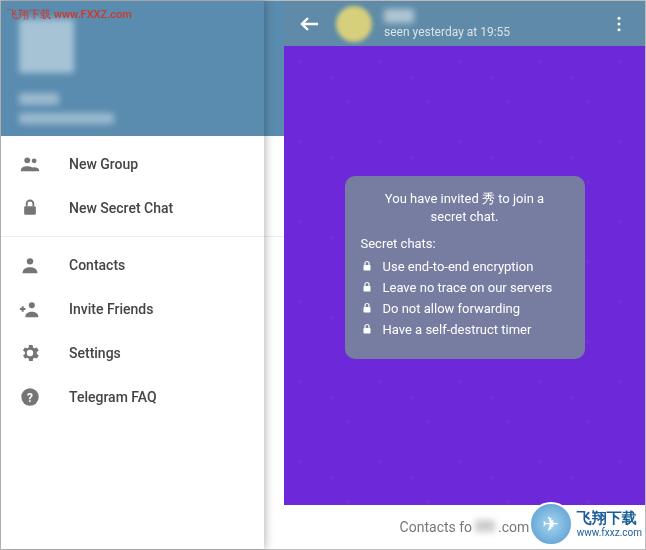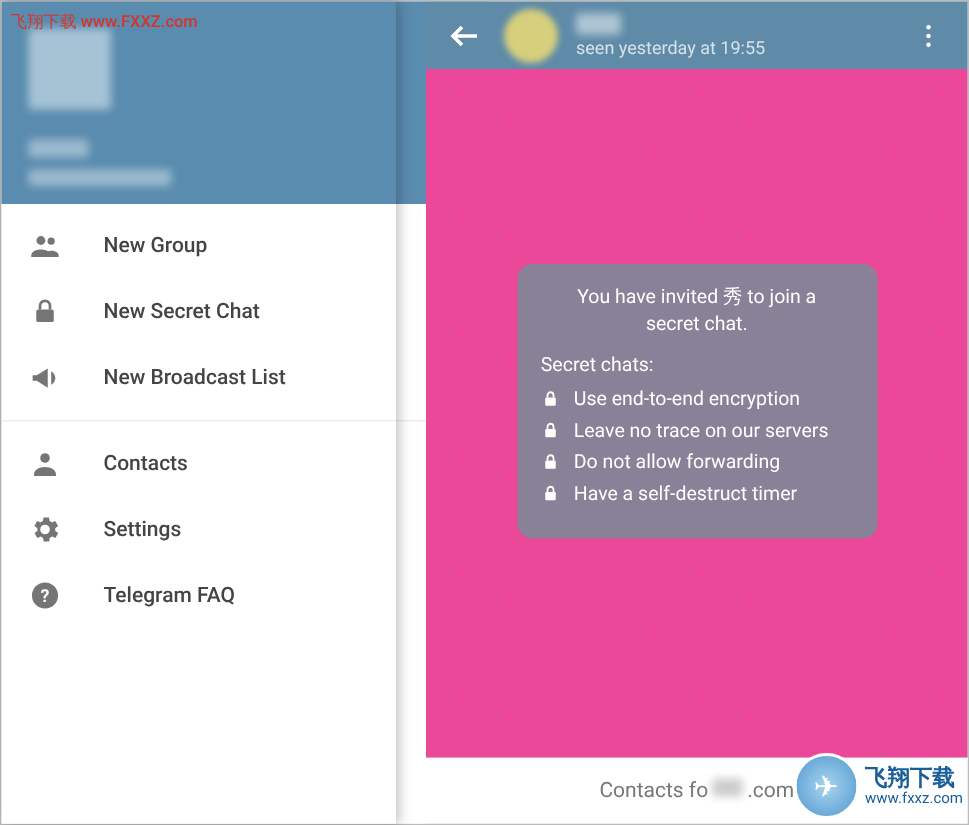--- a/index.html
+++ b/index.html
@@ -28,21 +28,21 @@
   .fab { position: absolute; bottom: 20px; right: 20px; width: 52px; height: 52px; border-radius: 50%; background: #4c8fbd; display: flex; align-items: center; justify-content: center; box-shadow: 0 3px 6px rgba(0,0,0,0.3); }
   
   .right-panel { flex: 1; height: 100%; display: flex; flex-direction: column; background: #cfd9de; position: relative; }
   .chat-header { background: #5f8ba8; height: 45px; display: flex; align-items: center; padding: 0 14px; color: #fff; }
   .back-btn { width: 24px; height: 24px; color: #fff; cursor: pointer; }
   .chat-avatar { width: 36px; height: 36px; border-radius: 50%; background: #d6cf7c; margin-left: 14px; filter: blur(2px); }
   .chat-title-wrap { margin-left: 12px; flex: 1; }
   .chat-title { font-size: 15px; font-weight: 500; filter: blur(3px); background: rgba(255,255,255,0.5); width: 30px; height: 14px; border-radius: 2px; }
   .chat-subtitle { font-size: 12px; color: #d7e2ea; margin-top: 2px; }
   .more-btn { width: 24px; height: 24px; color: #fff; cursor: pointer; display: flex; align-items: center; justify-content: center; }
-  .chat-body { flex: 1; position: relative; overflow: hidden; background: #ec4899; }
+  .chat-body { flex: 1; position: relative; overflow: hidden; background: #6d28d9; }
   .info-box { position: absolute; top: 130px; left: 50%; transform: translateX(-50%); width: 240px; background: rgba(120,140,150,0.85); border-radius: 10px; padding: 14px 16px 16px 16px; color: #fff; font-size: 13px; }
   .info-line-center { text-align: center; line-height: 1.4; margin-bottom: 10px; }
   .info-heading { font-size: 13px; margin-bottom: 8px; }
   .info-item { display: flex; margin: 6px 0; font-size: 13px; }
   .info-item .lock-ic { width: 12px; height: 14px; margin-right: 10px; flex-shrink: 0; }
   .chat-footer { height: 44px; background: #fff; display: flex; align-items: center; justify-content: center; color: #777; font-size: 14px; }
   .footer-blur { filter: blur(3px); display: inline-block; width: 20px; height: 12px; background: #ccc; border-radius: 2px; margin: 0 3px; }
   .bottom-watermark { position: absolute; right: 4px; bottom: 4px; display: flex; align-items: center; font-size: 13px; color: #2a77b5; z-index: 60; }
   .bw-badge { width: 44px; height: 44px; border-radius: 50%; background: radial-gradient(circle,#a8d4ef,#5098ce); border: 2px solid #fff; margin-right: 4px; display:flex;align-items:center;justify-content:center;color:#fff;font-size:20px; }
   .bw-text { line-height: 1.1; }
@@ -113,38 +113,40 @@
         </div>
         <div class="menu-item">
           <span class="menu-icon">
               <svg viewBox="0 0 24 24" width="20" height="20" fill="currentColor">
                 <rect x="5" y="10" width="14" height="10" rx="1.5"></rect>
                 <path d="M8 10V7a4 4 0 0 1 8 0v3" fill="none" stroke="currentColor" stroke-width="2.2"></path>
               </svg>
             </span>
           <span class="menu-label">New Secret Chat</span>
         </div>
-        <div class="menu-item">
-          <span class="menu-icon">
-              <svg viewBox="0 0 24 24" width="22" height="22" fill="currentColor">
-                <path d="M3 10v4h3l8 5V5l-8 5H3zm13.5-3v10c1.8-1 3-3 3-5s-1.2-4-3-5z"></path>
-              </svg>
-            </span>
-          <span class="menu-label">New Broadcast List</span>
-        </div>
       </div>
       <div class="menu-group">
         <div class="menu-item">
           <span class="menu-icon">
               <svg viewBox="0 0 24 24" width="22" height="22" fill="currentColor">
                 <circle cx="12" cy="8" r="3.5"></circle>
                 <path d="M4 20c0-3.5 4-5.5 8-5.5s8 2 8 5.5v1H4v-1z"></path>
               </svg>
             </span>
           <span class="menu-label">Contacts</span>
+        </div>
+        <div class="menu-item">
+          <span class="menu-icon">
+              <svg viewBox="0 0 24 24" width="22" height="22" fill="currentColor">
+                <circle cx="14" cy="8" r="3.3"></circle>
+                <path d="M7 20c0-3.2 3.5-5 7-5s7 1.8 7 5v1H7v-1z"></path>
+                <path d="M4 9v6M1 12h6" stroke="currentColor" stroke-width="2.2"></path>
+              </svg>
+            </span>
+          <span class="menu-label">Invite Friends</span>
         </div>
         <div class="menu-item">
           <span class="menu-icon">
               <svg viewBox="0 0 24 24" width="22" height="22" fill="currentColor">
                 <path d="M19.4 13a7.5 7.5 0 0 0 .1-1 7.5 7.5 0 0 0-.1-1l2.1-1.6-2-3.5-2.5 1a7.4 7.4 0 0 0-1.7-1l-.4-2.6h-4l-.4 2.6a7.4 7.4 0 0 0-1.7 1l-2.5-1-2 3.5L6.5 11a7.5 7.5 0 0 0-.1 1 7.5 7.5 0 0 0 .1 1l-2.1 1.6 2 3.5 2.5-1c.5.4 1.1.7 1.7 1l.4 2.6h4l.4-2.6c.6-.3 1.2-.6 1.7-1l2.5 1 2-3.5L19.4 13zM12 15.5A3.5 3.5 0 1 1 12 8.5a3.5 3.5 0 0 1 0 7z"></path>
               </svg>
             </span>
           <span class="menu-label">Settings</span>
         </div>
         <div class="menu-item">

